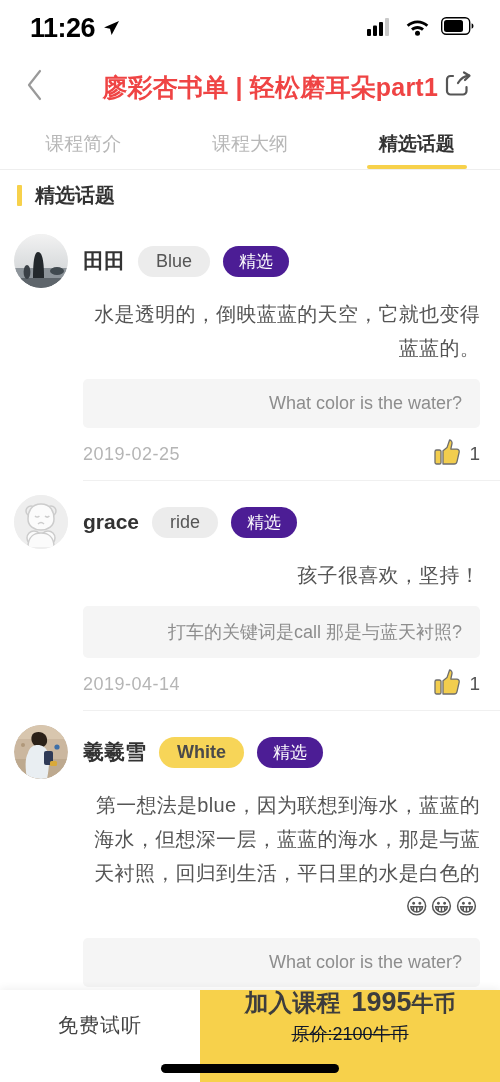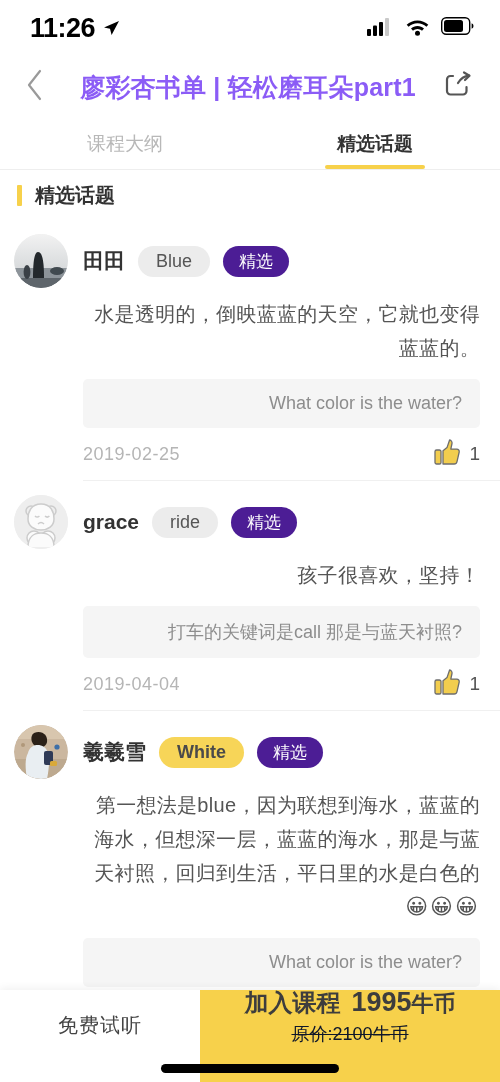--- a/index.html
+++ b/index.html
@@ -26,22 +26,22 @@
   
   .navbar {
     height:62px; display:flex; align-items:center;
     padding:0 22px 0 18px; position:relative;
   }
   .nav-back {
     width:34px; height:34px; display:flex; align-items:center; justify-content:center;
     flex:0 0 auto;
   }
   .nav-title {
-    flex:1 1 auto; text-align:center;
-    font-size:25px; font-weight:bold; color:#8b5cf6;
+    flex:1 1 auto; text-align:right;
+    font-size:25px; font-weight:bold; color:#ef4444;
     letter-spacing:0.2px; white-space:nowrap;
     padding-left:6px;
   }
   .nav-share { width:40px; height:40px; flex:0 0 auto; display:flex; align-items:center; justify-content:center; }
 
   
   .tabs {
     height:52px; display:flex; align-items:stretch;
     border-bottom:1px solid #eeeeee;
   }
@@ -192,20 +192,23 @@
         <svg width="32" height="32" viewBox="0 0 32 32">
           <path d="M11 7 H8.5 A3.5 3.5 0 0 0 5 10.5 V22 A3.5 3.5 0 0 0 8.5 25.5 H21 A3.5 3.5 0 0 0 24.5 22 V18" fill="none" stroke="#555" stroke-width="2.2" stroke-linecap="round"></path>
           <path d="M16 14 C19 9 23 7 27 6.6" fill="none" stroke="#555" stroke-width="2.2" stroke-linecap="round"></path>
           <path d="M22 3.5 L27.5 6.7 L23 11" fill="none" stroke="#555" stroke-width="2.2" stroke-linecap="round" stroke-linejoin="round"></path>
         </svg>
       </span>
     </div>
   </div>
 
   <div class="tabs">
+    <div class="tab">
+      <span>课程简介</span>
+    </div>
     <div class="tab">
       <span>课程大纲</span>
     </div>
     <div class="tab active">
       <span>精选话题</span>
     </div>
   </div>
 
   <div class="section-head">
     <div class="section-bar"></div>
@@ -276,21 +279,21 @@
             </g>
           </svg>
         </div>
         <div class="c-name">grace</div>
         <div class="tag tag-word">ride</div>
         <div class="tag tag-feat">精选</div>
       </div>
       <div class="c-body">孩子很喜欢，坚持！</div>
       <div class="q-box">打车的关键词是call 那是与蓝天衬照?</div>
       <div class="c-foot">
-        <div class="c-date">2019-04-04</div>
+        <div class="c-date">2019-04-14</div>
         <div class="c-like">
           <span>
             <svg width="30" height="28" viewBox="0 0 30 28">
               <rect x="1" y="12" width="6" height="14" rx="1.6" fill="#f2cd4e" stroke="#6d6d6d" stroke-width="1.3"></rect>
               <path d="M9 26 h11 a3 3 0 0 0 3-2.4 l2.2-9.6 a2.4 2.4 0 0 0-2.4-2.9 h-6 l1.2-5.6 a3 3 0 0 0-2.4-3.5 L13 9.6 l-4 3.2 z" fill="#f2cd4e" stroke="#6d6d6d" stroke-width="1.3" stroke-linejoin="round"></path>
             </svg>
           </span>
           <span class="c-like-count">1</span>
         </div>
       </div>

